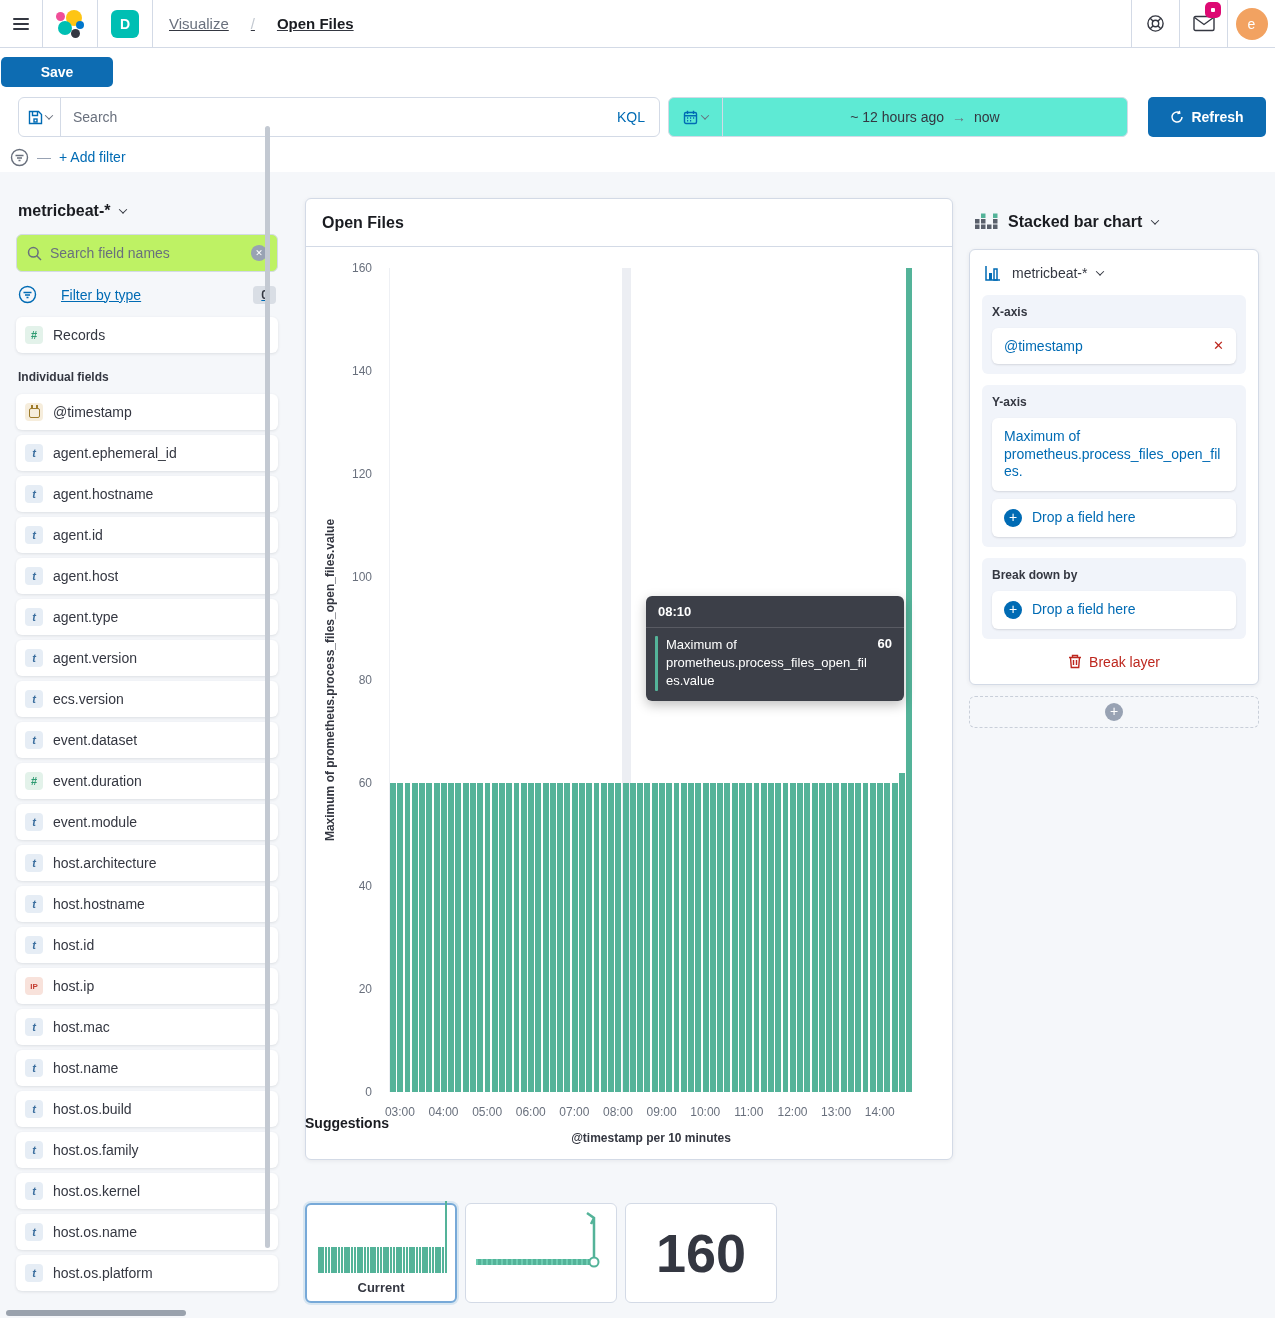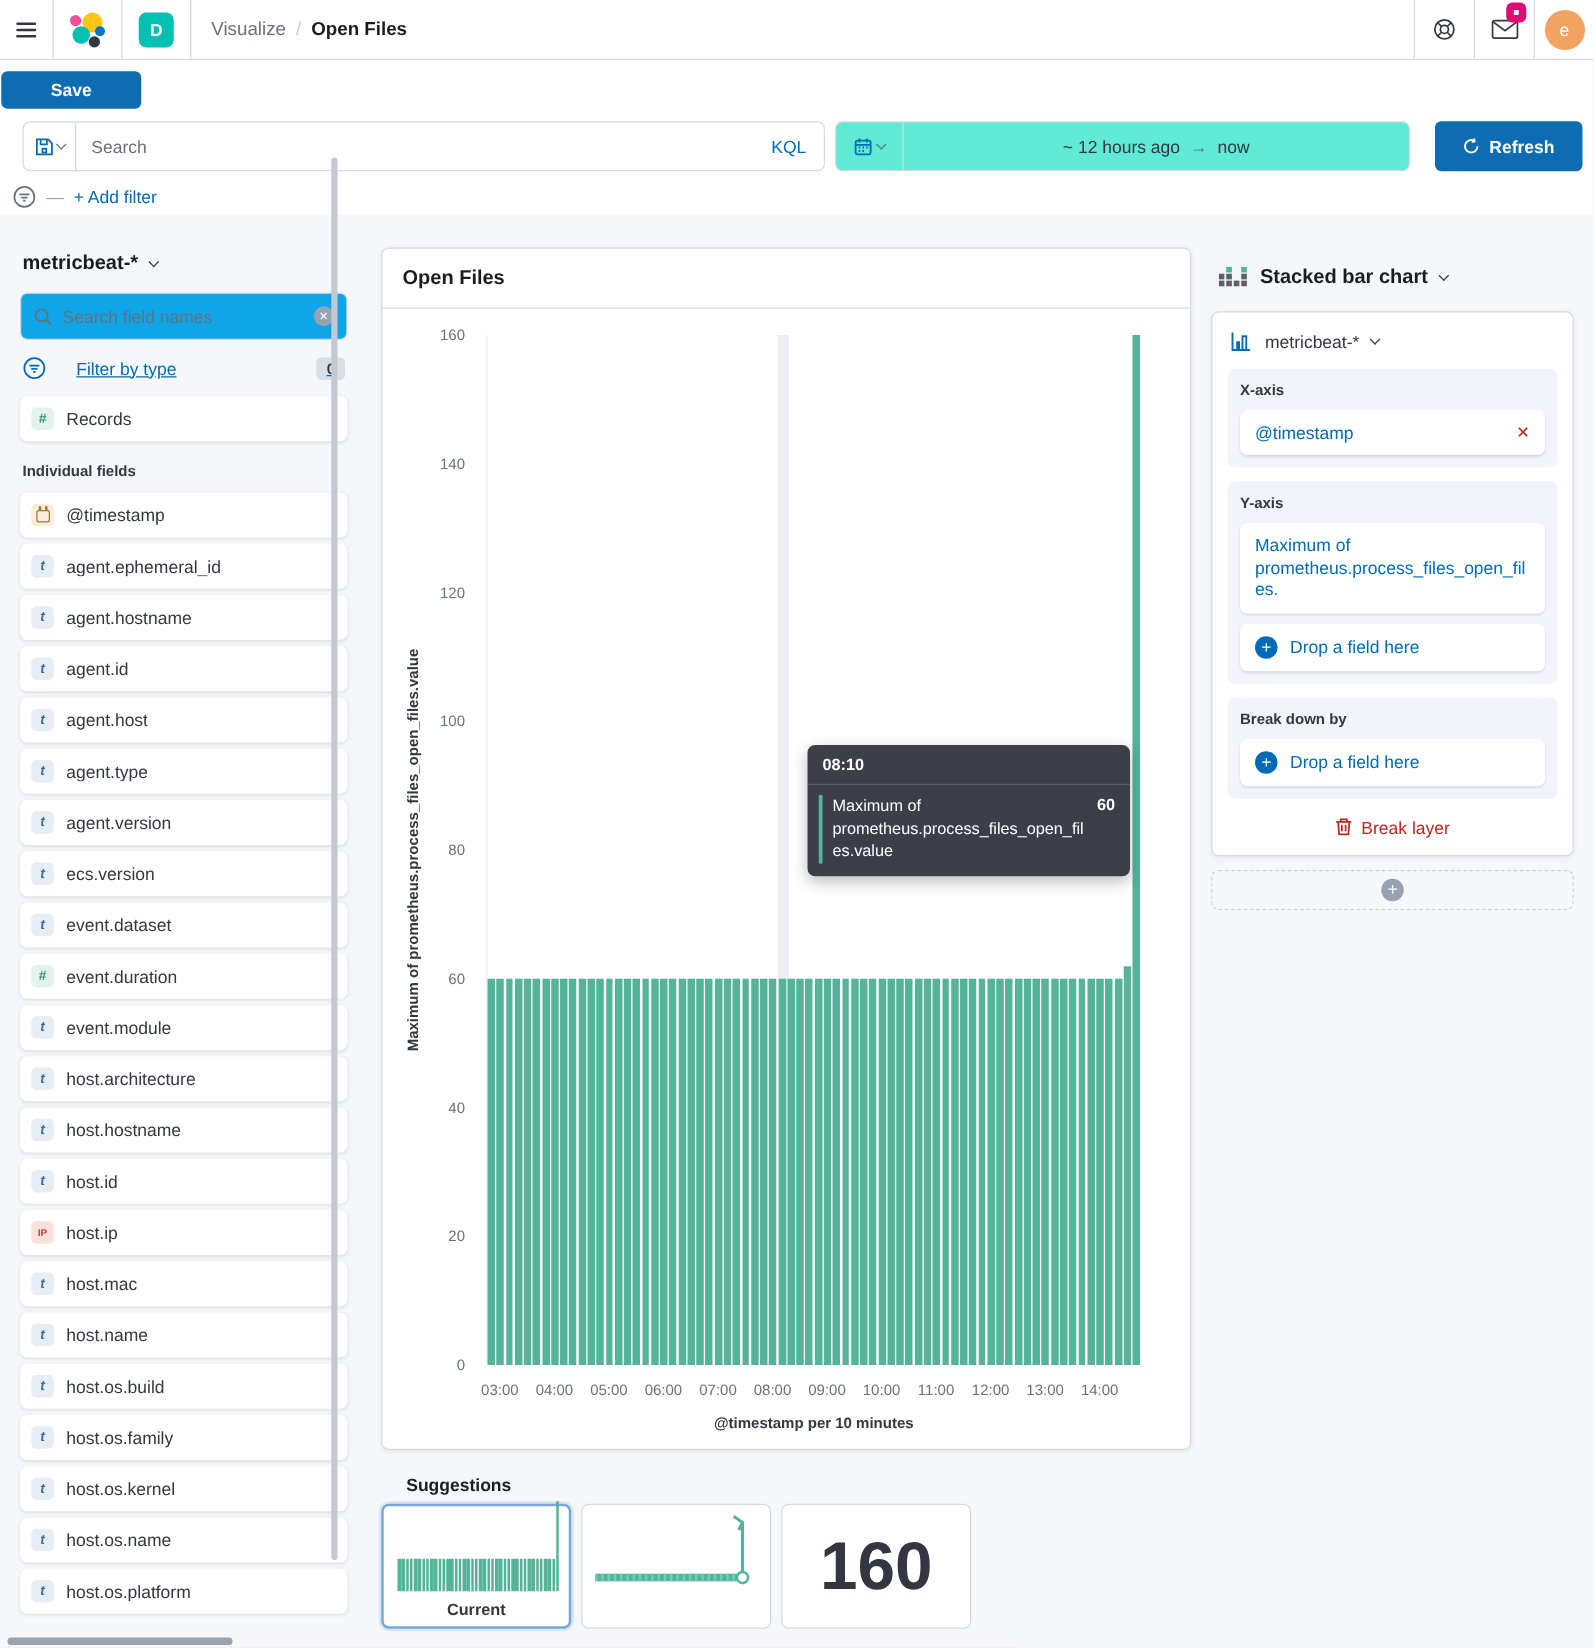--- a/index.html
+++ b/index.html
@@ -12,21 +12,21 @@
 
   
   .hdr { position:absolute; left:0; top:0; width:100%; height:48px; background:#fff; border-bottom:1px solid #d3dae6; display:flex; align-items:center; z-index:5; }
   .hdr-sep { width:1px; height:100%; background:#d3dae6; }
   .hdr-btn { height:100%; display:flex; align-items:center; padding:0 13px; cursor:pointer; background:none; border:none; }
   .burger { width:16px; height:12px; display:flex; flex-direction:column; justify-content:space-between; }
   .burger span { height:2px; background:#343741; border-radius:1px; }
   .elogo { position:relative; width:28px; height:28px; }
   .elogo i { position:absolute; border-radius:50%; }
   .space-tile { width:28px; height:28px; border-radius:6px; background:#00BFB3; color:#fff; font-weight:bold; font-size:14px; display:flex; align-items:center; justify-content:center; }
-  .crumbs { display:flex; align-items:center; gap:8px; padding-left:16px; font-size:15px; }
+  .crumbs { display:flex; align-items:center; gap:22px; padding-left:16px; font-size:15px;text-decoration:underline; }
   .crumb-gray { color:#69707d; cursor:pointer; }
   .crumb-sep { color:#c2c8d0; }
   .crumb-cur { color:#1a1c21; font-weight:bold; }
   .hdr-right { margin-left:auto; display:flex; align-items:center; height:100%; }
   .hdr-ic { position:relative; height:100%; width:47px; display:flex; align-items:center; justify-content:center; cursor:pointer; }
   .badge { position:absolute; top:2px; right:6px; width:16px; height:16px; background:#DD0A73; border-radius:5px; display:flex; align-items:center; justify-content:center; }
   .badge i { width:4px; height:4px; background:#fff; border-radius:1px; }
   .avatar { width:32px; height:32px; border-radius:50%; background:#F2A261; color:#fff; font-size:14px; display:flex; align-items:center; justify-content:center; }
 
   
@@ -42,21 +42,21 @@
   .daterange { flex:1; text-align:center; color:#343741; cursor:pointer; display:flex; justify-content:center; gap:8px; align-items:center; }
   .refresh-btn { position:absolute; left:1148px; top:97px; width:118px; height:40px; display:flex; align-items:center; justify-content:center; gap:7px; }
   .filterrow { position:absolute; left:10px; top:144px; height:26px; display:flex; align-items:center; gap:8px; }
   .addfilter { color:#006BB4; font-size:14px; cursor:pointer; }
   .dash { color:#98a2b3; }
   .chv { display:inline-block; width:6px; height:6px; border-right:1.6px solid currentColor; border-bottom:1.6px solid currentColor; transform:rotate(45deg) translate(-1px,-1px); }
 
   
   .sidebar { position:absolute; left:16px; top:196px; width:262px; }
   .sb-title { display:flex; align-items:center; gap:10px; font-size:16px; font-weight:bold; color:#1a1c21; padding:6px 2px 14px; cursor:pointer; }
-  .sb-search { position:relative; height:38px; background:#0ea5e9; border:1px solid #d3dae6; border-radius:6px; display:flex; align-items:center; padding:0 10px; gap:8px; }
+  .sb-search { position:relative; height:38px; background:#bef264; border:1px solid #d3dae6; border-radius:6px; display:flex; align-items:center; padding:0 10px; gap:8px; }
   .sb-search input { flex:1; border:none; outline:none; font-family:inherit; font-size:14px; color:#343741; background:transparent; }
   .sb-search input::placeholder { color:#69707d; }
   .clear-circle { width:16px; height:16px; border-radius:50%; background:#98a2b3; color:#fff; font-size:9px; display:flex; align-items:center; justify-content:center; cursor:pointer; }
   .sb-filter { display:flex; align-items:center; gap:24px; padding:13px 2px; color:#006BB4; cursor:pointer;text-decoration:underline; }
   .count-badge { margin-left:auto; background:#d9dee5; color:#343741; font-size:12px; font-weight:bold; border-radius:4px; padding:2px 8px; }
   .fieldcard { height:36px; background:#fff; border-radius:6px; box-shadow:0 1px 3px rgba(52,55,65,.12); display:flex; align-items:center; gap:10px; padding:0 9px; margin-bottom:5px; cursor:grab; }
   .fieldname { font-size:14px; color:#343741; white-space:nowrap; overflow:hidden; }
   .sec-label { font-size:12px; font-weight:bold; color:#343741; padding:12px 2px 10px; }
   .tok { width:18px; height:18px; border-radius:4px; display:flex; align-items:center; justify-content:center; font-size:11px; font-weight:bold; font-style:italic; flex:0 0 18px; }
   .tok-s { background:#e6edf5; color:#3b6e9e; }
@@ -81,21 +81,21 @@
   .ylab { position:absolute; left:24px; top:433px; transform:translate(-50%,-50%) rotate(-90deg); white-space:nowrap; font-size:12px; font-weight:bold; color:#343741; }
   .xlab { position:absolute; top:884px; left:345px; transform:translateX(-50%); font-size:12px; font-weight:bold; color:#343741; }
   .ctooltip { position:absolute; left:340px; top:349px; width:258px; background:rgba(54,57,66,.97); border-radius:6px; color:#fff; box-shadow:0 4px 12px rgba(0,0,0,.25); z-index:3; }
   .ctt-hd { padding:8px 12px; font-size:13px; font-weight:bold; border-bottom:1px solid rgba(255,255,255,.15); }
   .ctt-row { display:flex; padding:8px 12px 10px 9px; gap:8px; }
   .ctt-marker { width:3px; background:#54B399; border-radius:1px; flex:0 0 3px; }
   .ctt-label { flex:1; font-size:13px; line-height:1.4; overflow-wrap:anywhere; }
   .ctt-val { font-size:13px; font-weight:bold; }
 
   
-  .sugg-title { position:absolute; left:305px; top:1180px; font-size:14px; font-weight:bold; color:#1a1c21;margin-left:20px; }
+  .sugg-title { position:absolute; left:305px; top:1115px; font-size:14px; font-weight:bold; color:#1a1c21; }
   .sugg-card { position:absolute; top:1203px; width:152px; height:100px; background:#fff; border:1px solid #d3dae6; border-radius:6px; cursor:pointer; }
   .sugg-sel { border:2px solid #77a9d8; box-shadow:0 0 0 2px rgba(0,107,180,.12); }
   .minibars { position:absolute; left:11px; right:11px; bottom:28px; height:72px; }
   .minibars i { position:absolute; bottom:0; width:2.5px; background:#54B399; }
   .sugg-cur { position:absolute; bottom:6px; width:100%; text-align:center; font-size:13px; font-weight:bold; color:#343741;margin-top:15px; }
   .bignum { display:flex; width:100%; height:100%; align-items:center; justify-content:center; font-size:54px; font-weight:bold; color:#343741; }
 
   
   .cfg { position:absolute; left:969px; top:198px; width:290px; }
   .cfg-type { display:flex; align-items:center; gap:10px; padding:12px 6px 16px; font-size:16px; font-weight:bold; color:#1a1c21; cursor:pointer; }

